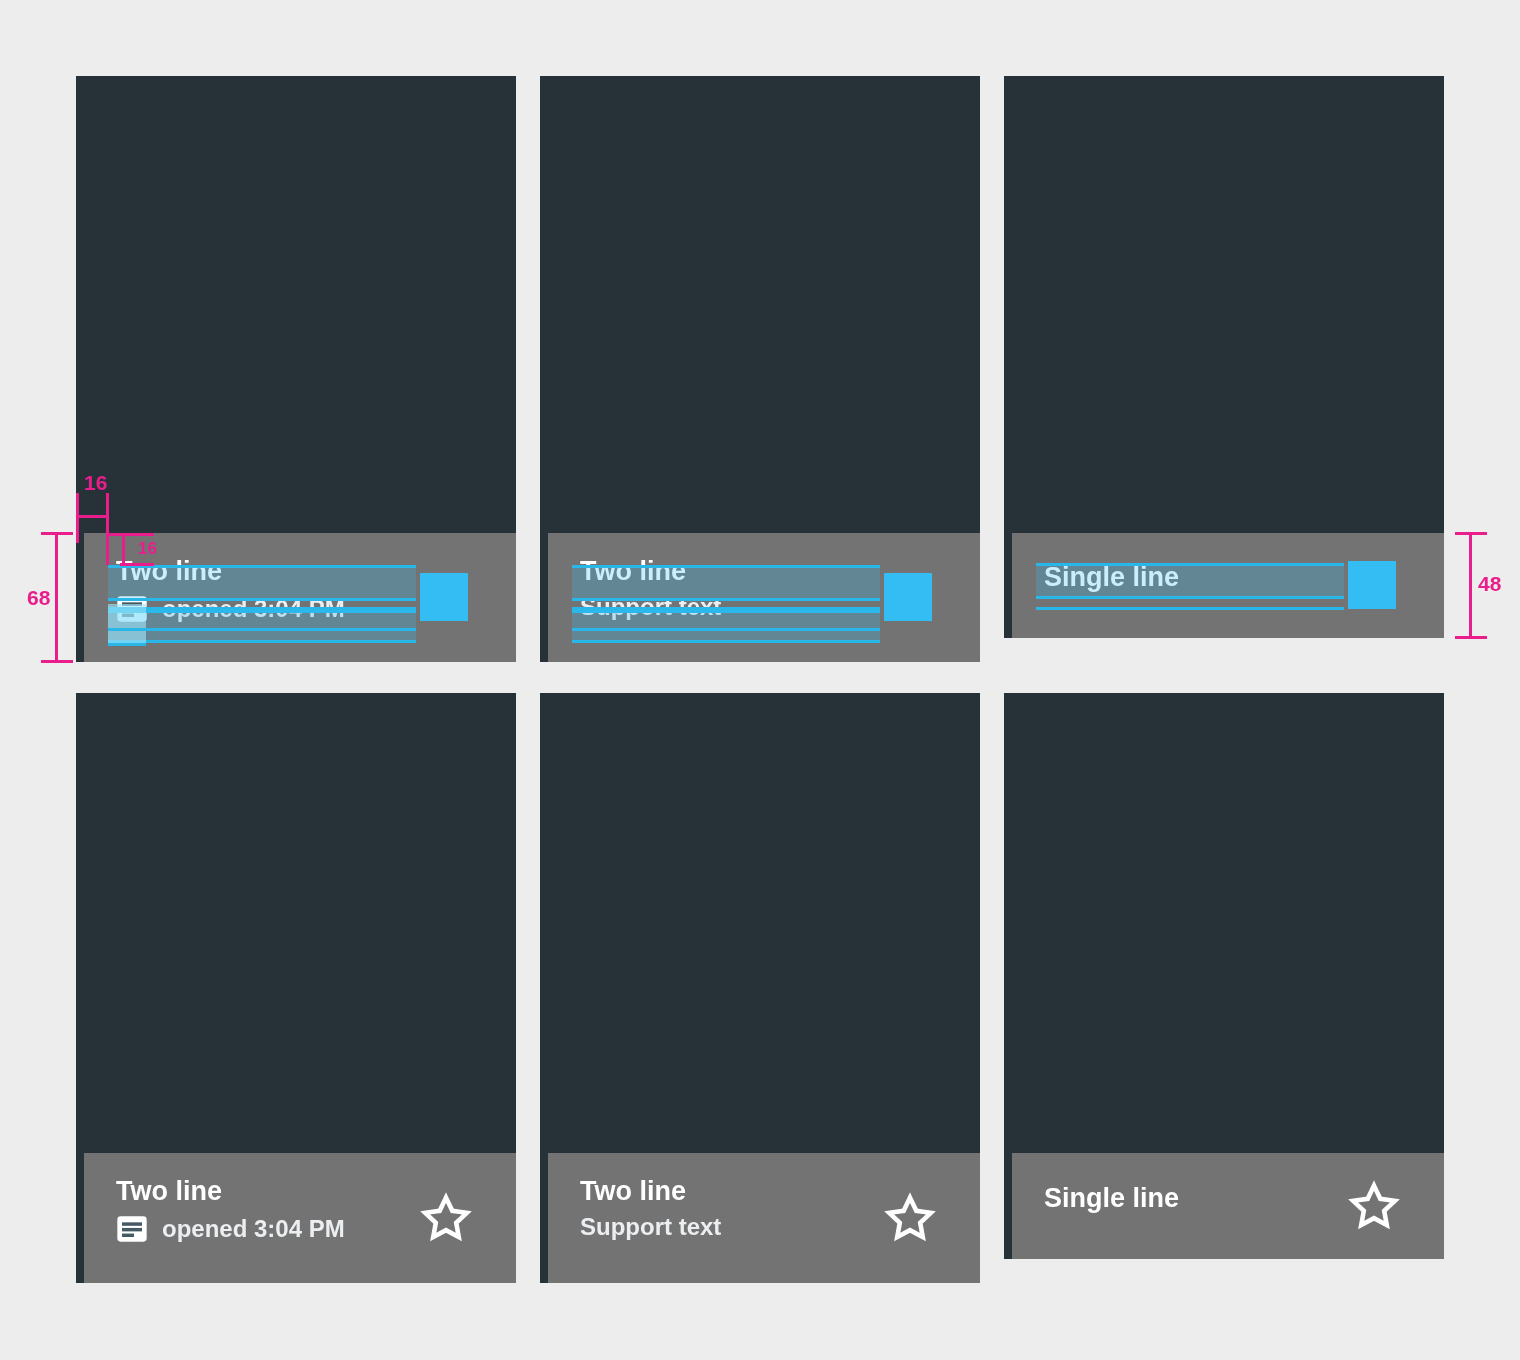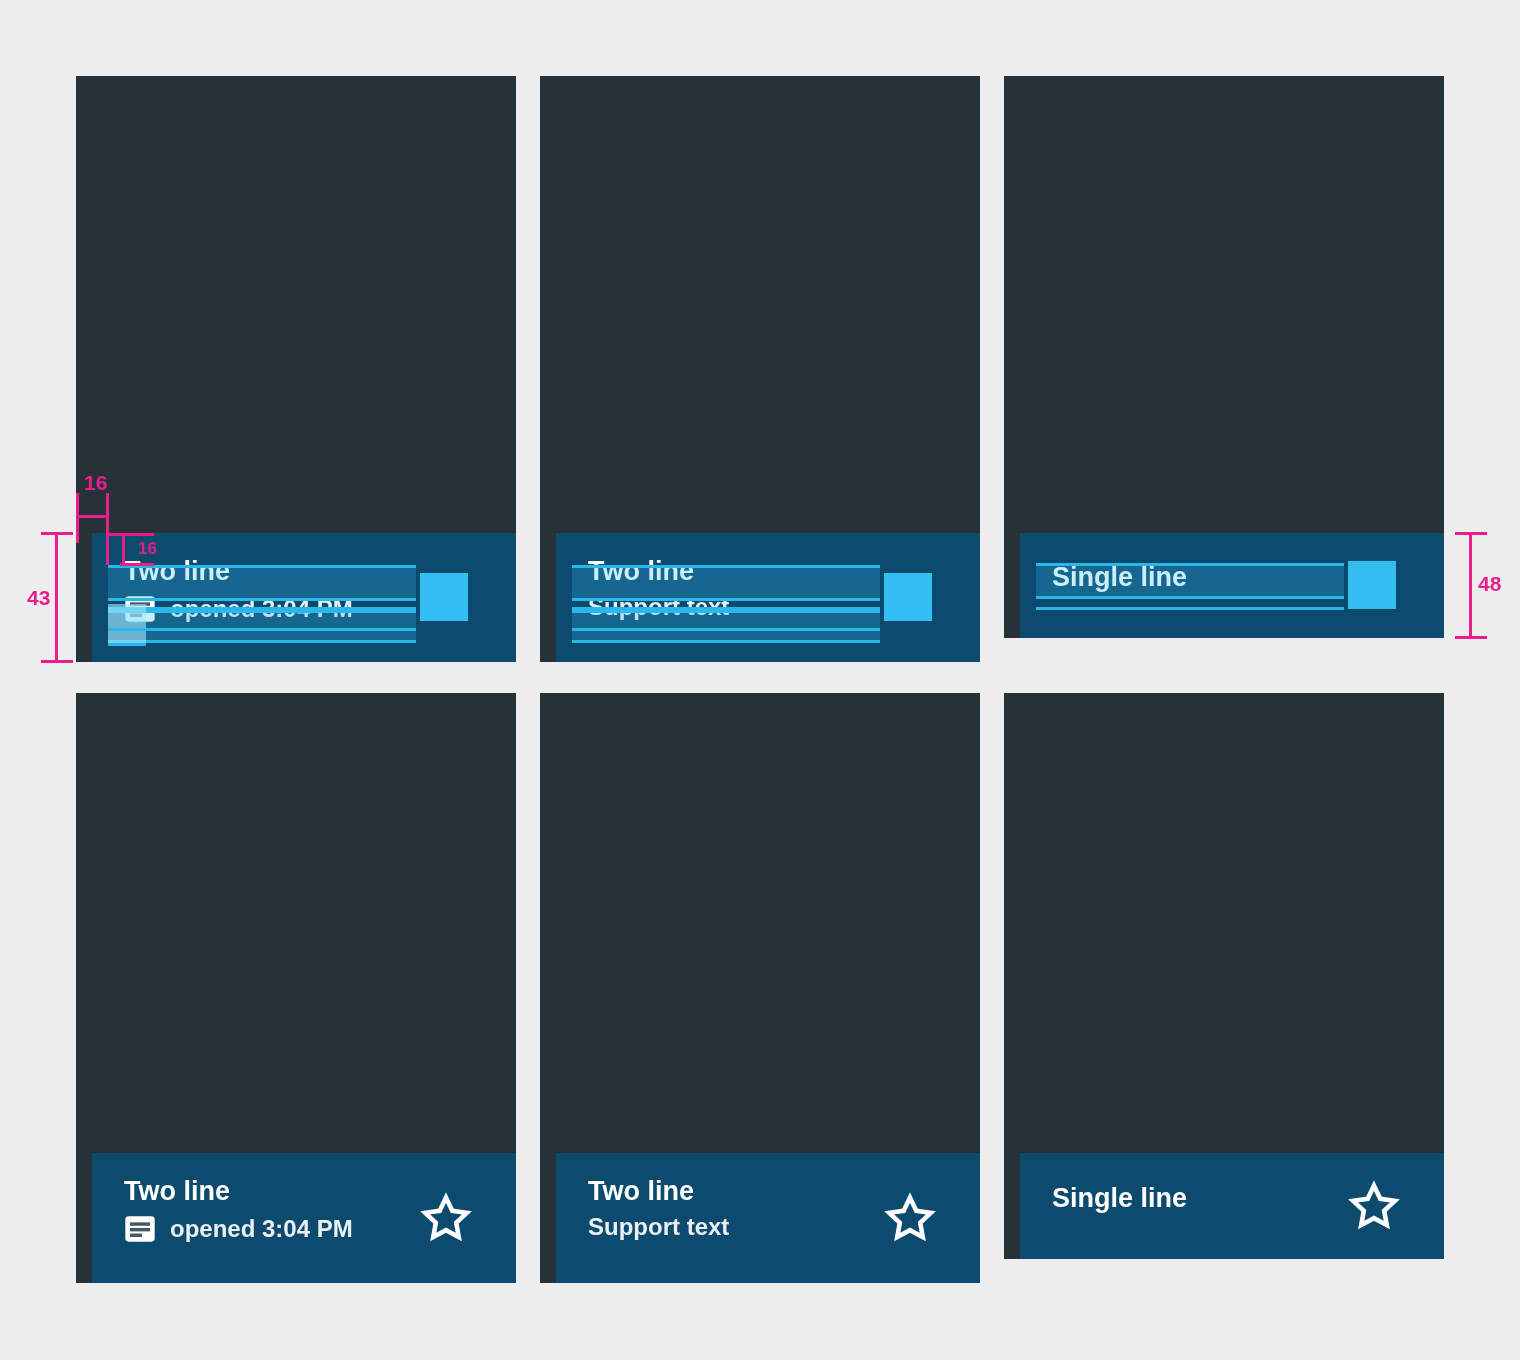--- a/index.html
+++ b/index.html
@@ -22,24 +22,24 @@
 
   
   .card {
     position: absolute;
     background: #263238;
     overflow: hidden;
   }
 
   .card-bar {
     position: absolute;
-    left: 16px;
+    left: 8px;
     right: 0;
     bottom: 0;
-    background: #0c4a6e;
+    background: #737373;
     display: flex;
     align-items: center;
   }
 
   .bar-text {
     position: absolute;
     left: 32px;
     right: 0;
   }
 
@@ -206,21 +206,21 @@
   <div class="dim-label" style="left:84px; top:472px;">16</div>
 
   <div class="dim-cap-h" style="left:106px; top:533px; width:48px;"></div>
   <div class="dim-cap-h" style="left:120px; top:563px; width:34px;"></div>
   <div class="dim-line-v" style="left:122px; top:533px; height:32px;"></div>
   <div class="dim-label dim-label-sm" style="left:138px; top:538px;">16</div>
 
   <div class="dim-cap-h" style="left:41px; top:532px; width:32px;"></div>
   <div class="dim-cap-h" style="left:41px; top:660px; width:32px;"></div>
   <div class="dim-line-v" style="left:55px; top:532px; height:131px;"></div>
-  <div class="dim-label" style="left:27px; top:587px;">43</div>
+  <div class="dim-label" style="left:27px; top:587px;">68</div>
 
   <div class="dim-cap-h" style="left:1455px; top:532px; width:32px;"></div>
   <div class="dim-cap-h" style="left:1455px; top:636px; width:32px;"></div>
   <div class="dim-line-v" style="left:1469px; top:532px; height:107px;"></div>
   <div class="dim-label" style="left:1478px; top:573px;">48</div>
 
   <div class="card" style="left:76px; top:693px; width:440px; height:590px;">
     <div class="card-bar" style="height:130px;">
       <div class="bar-text" style="top:22px;">
         <div class="title">Two line</div>

